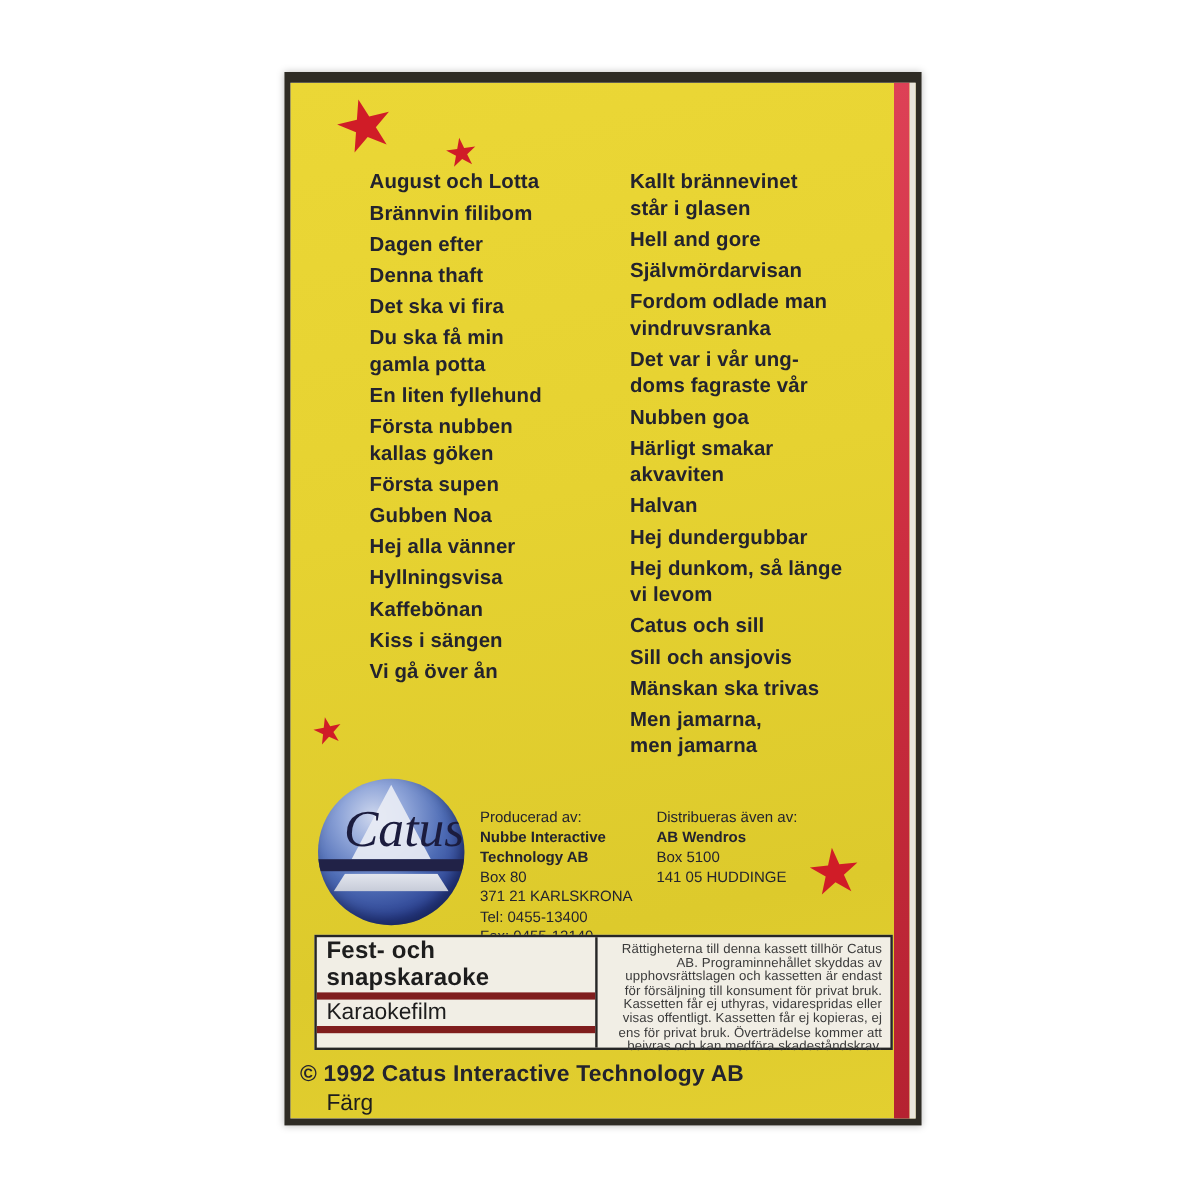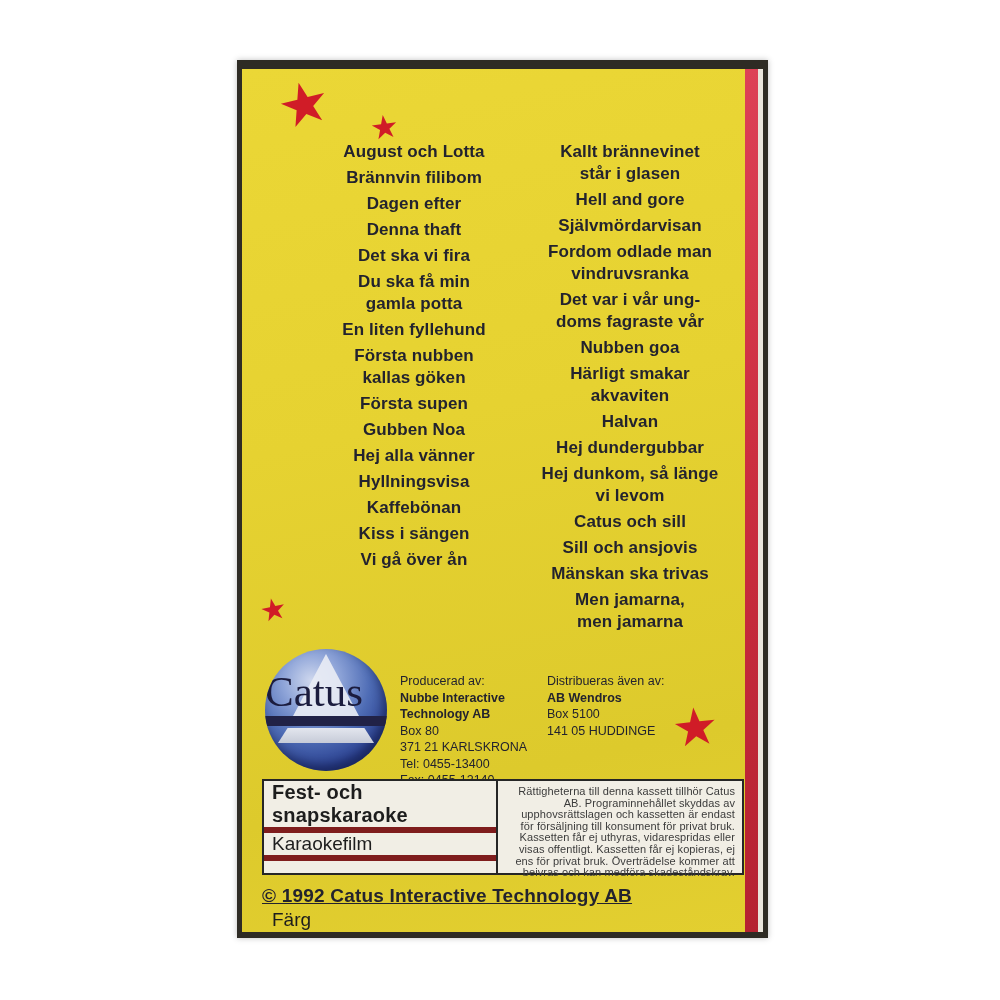--- a/index.html
+++ b/index.html
@@ -26,57 +26,57 @@
   .star.s1 { left:36px;  top:6px;   font-size:58px; transform:rotate(-14deg); }
   .star.s2 { left:128px; top:42px;  font-size:32px; transform:rotate(-8deg); }
   .star.s3 { left:18px;  top:526px; font-size:30px; transform:rotate(-12deg); }
   .star.s4 { left:430px; top:632px; font-size:52px; transform:rotate(-6deg); }
 
   
   .col { position:absolute; top:72px; color:#23232e; font-weight:bold;
          font-size:17px; line-height:22px; letter-spacing:.1px; }
   .col.left  { left:66px;  width:212px; }
   .col.right { left:283px; width:210px; }
-  .song { white-space:pre-line; margin-bottom:4px;text-align:center; }
+  .song { white-space:pre-line; margin-bottom:4px; }
 
   
   .logo { position:absolute; left:23px; top:580px; width:122px; height:122px;
           border-radius:50%; overflow:hidden;
           background:radial-gradient(circle at 38% 26%,#cfd8ee 0%,#8ea4d8 24%,#4e6cb5 50%,#2b4191 74%,#1a2a68 100%);
           box-shadow:inset -4px -6px 10px rgba(0,0,20,.35); }
   .logo-triangle { position:absolute; left:50%; top:5px; transform:translateX(-50%);
           width:0; height:0; border-left:33px solid transparent; border-right:33px solid transparent;
           border-bottom:62px solid rgba(232,236,244,.92); }
   .logo-bar { position:absolute; left:0; right:0; top:67px; height:10px; background:#212247; }
   .logo-base { position:absolute; left:13px; right:13px; top:79px; height:15px;
           background:linear-gradient(#e3e6ee,#c6cbd8);
           clip-path:polygon(10% 0,90% 0,100% 100%,0 100%); }
-  .logo-text { position:absolute; left:0; right:0; top:20px; text-align:left;
+  .logo-text { position:absolute; left:0; right:0; top:20px; text-align:right;
           font-family:"Liberation Serif","DejaVu Serif",serif; font-size:43px; line-height:46px;
-          color:#1b1c3e; }
+          color:#1b1c3e;font-style:italic; }
 
   
   .infoblock { position:absolute; top:604px; color:#23232e; font-size:12.5px; line-height:16.5px; }
   .infoblock.producer    { left:158px; width:150px; }
   .infoblock.distributor { left:305px; width:150px; }
   .b { font-weight:bold; }
 
   
   .info-table { position:absolute; left:20px; top:710px; width:482px; height:96px;
           display:flex; background:#f1eee5; border:2px solid #262626; color:#1d1d1d; }
   .cell-left { width:234px; border-right:2px solid #262626; display:flex; flex-direction:column; }
   .trow { flex:1; display:flex; align-items:center; padding-left:8px;
           font-size:19px; border-bottom:6px solid #7f1d1d; }
   .trow:last-child { border-bottom:none;margin-top:48px; }
   .trow.head { font-size:20px; font-weight:bold; letter-spacing:.2px; }
   .cell-right { flex:1; padding:5px 7px 4px 8px; font-size:11px; line-height:11.6px;
           color:#3b3b3b; letter-spacing:.1px;text-align:right; }
 
-  .copyright { position:absolute; left:20px; top:816px; color:#23232e;
-          font-size:19px; font-weight:bold; letter-spacing:.2px;text-decoration:underline; }
+  .copyright { position:absolute; left:8px; top:816px; color:#23232e;
+          font-size:19px; font-weight:bold; letter-spacing:.2px; }
 </style>
 </head>
 <body>
 
 <div class="stage">
   <div class="cassette">
     <div class="inner">
 
       <div class="edge-red"></div>
       <div class="edge-white"></div>

